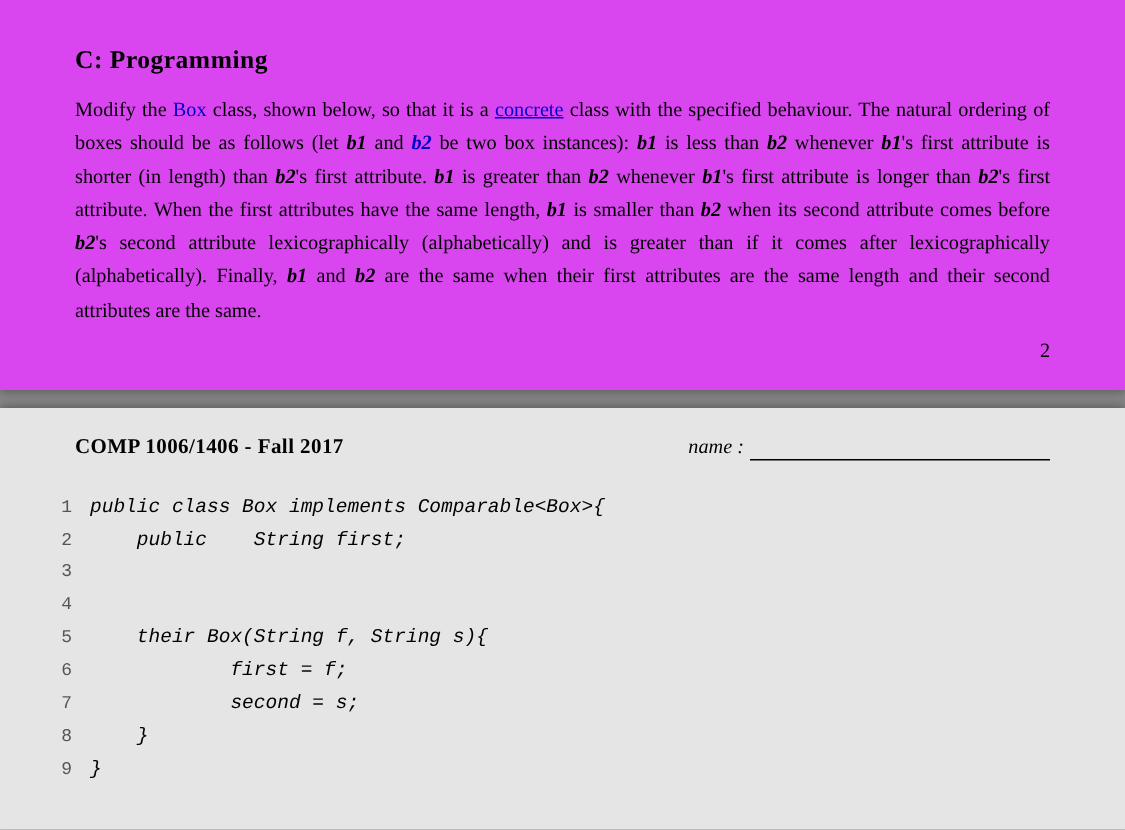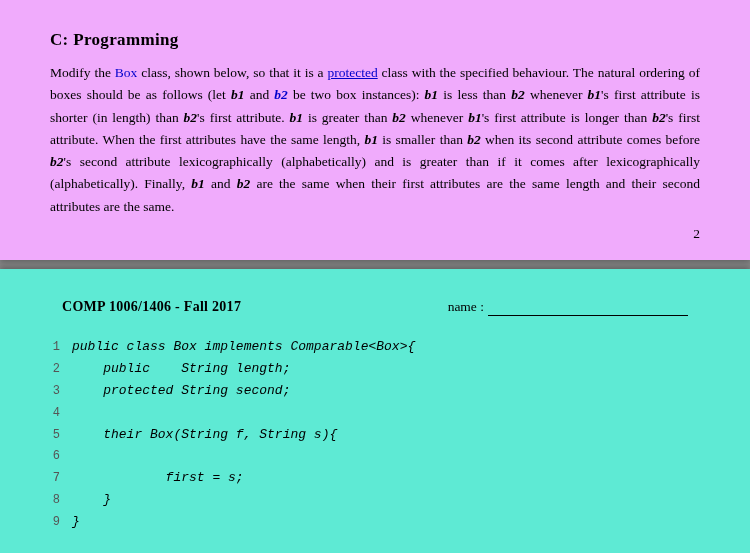--- a/index.html
+++ b/index.html
@@ -12,21 +12,21 @@
       width: 750px;
       height: 553px;
       background: #888;
       font-family: 'Times New Roman', Times, serif;
       overflow: hidden;
       display: flex;
       flex-direction: column;
     }
 
     .top-page {
-      background: #f0abfc;
+      background: #d946ef;
       padding: 30px 50px 20px 50px;
       flex: 0 0 auto;
       position: relative;
       box-shadow: 0 2px 6px rgba(0,0,0,0.3);
       min-height: 260px;
     }
 
     .section-title {
       font-size: 17px;
       font-weight: bold;
@@ -51,23 +51,23 @@
       right: 50px;
       font-size: 13.5px;
     }
 
     .divider {
       height: 12px;
       background: #888;
     }
 
     .bottom-page {
-      background: #5eead4;
+      background: #e5e5e5;
       flex: 1;
-      padding: 12px;
+      padding: 0;
       box-shadow: 0 -2px 6px rgba(0,0,0,0.3);
     }
 
     .bottom-header {
       display: flex;
       align-items: baseline;
       padding: 18px 50px 12px 50px;
       border-bottom: none;
     }
 
@@ -76,20 +76,21 @@
       font-weight: bold;
       letter-spacing: 0.02em;
     }
 
     .name-line {
       margin-left: auto;
       font-size: 13.5px;
       display: flex;
       align-items: baseline;
       gap: 4px;
+      font-style: italic;
     }
 
     .name-underline {
       display: inline-block;
       width: 200px;
       border-bottom: 1px solid #000;
     }
 
     .code-area {
       padding: 8px 20px 8px 20px;
@@ -117,21 +118,21 @@
       white-space: pre;
       font-style: italic;
     }
   </style>
 </head>
 <body>
 
 <div class="top-page">
   <div class="section-title">C:  Programming</div>
   <div class="section-content">
-    Modify the <span style="color:#00c;">Box</span> class, shown below, so that it is a <span style="text-decoration:underline; color:#00c;">protected</span> class with the specified behaviour.
+    Modify the <span style="color:#00c;">Box</span> class, shown below, so that it is a <span style="text-decoration:underline; color:#00c;">concrete</span> class with the specified behaviour.
     The natural ordering of boxes should be as follows (let <span class="bold-italic">b1</span> and <span class="bold-italic" style="color:#00c; font-weight:bold; font-style:italic;">b2</span> be two box instances): <span style="font-style:italic; font-weight:bold;">b1</span>
     is less than <span style="font-style:italic; font-weight:bold;">b2</span> whenever <span style="font-style:italic; font-weight:bold;">b1</span>'s first attribute is shorter (in length) than <span style="font-style:italic; font-weight:bold;">b2</span>'s first attribute.
     <span style="font-style:italic; font-weight:bold;">b1</span> is greater than <span style="font-style:italic; font-weight:bold;">b2</span> whenever <span style="font-style:italic; font-weight:bold;">b1</span>'s first attribute is longer than <span style="font-style:italic; font-weight:bold;">b2</span>'s first attribute.  When
     the first attributes have the same length, <span style="font-style:italic; font-weight:bold;">b1</span> is smaller than <span style="font-style:italic; font-weight:bold;">b2</span> when its second attribute
     comes before <span style="font-style:italic; font-weight:bold;">b2</span>'s second attribute lexicographically (alphabetically) and is greater than if
     it comes after lexicographically (alphabetically).  Finally, <span style="font-style:italic; font-weight:bold;">b1</span> and <span style="font-style:italic; font-weight:bold;">b2</span> are the same when their
     first attributes are the same length and their second attributes are the same.
   </div>
   <div class="page-number">2</div>
 </div>
@@ -147,40 +148,40 @@
     </div>
   </div>
 
   <div class="code-area">
     <div class="code-line">
       <span class="line-num">1</span>
       <span class="code-text">public class Box implements Comparable&lt;Box&gt;{</span>
     </div>
     <div class="code-line">
       <span class="line-num">2</span>
-      <span class="code-text">    public    String length;</span>
+      <span class="code-text">    public    String first;</span>
     </div>
     <div class="code-line">
       <span class="line-num">3</span>
-      <span class="code-text">    protected String second;</span>
     </div>
     <div class="code-line">
       <span class="line-num">4</span>
       <span class="code-text"> </span>
     </div>
     <div class="code-line">
       <span class="line-num">5</span>
       <span class="code-text">    their Box(String f, String s){</span>
     </div>
     <div class="code-line">
       <span class="line-num">6</span>
+      <span class="code-text">            first = f;</span>
     </div>
     <div class="code-line">
       <span class="line-num">7</span>
-      <span class="code-text">            first = s;</span>
+      <span class="code-text">            second = s;</span>
     </div>
     <div class="code-line">
       <span class="line-num">8</span>
       <span class="code-text">    }</span>
     </div>
     <div class="code-line">
       <span class="line-num">9</span>
       <span class="code-text">}</span>
     </div>
   </div>

